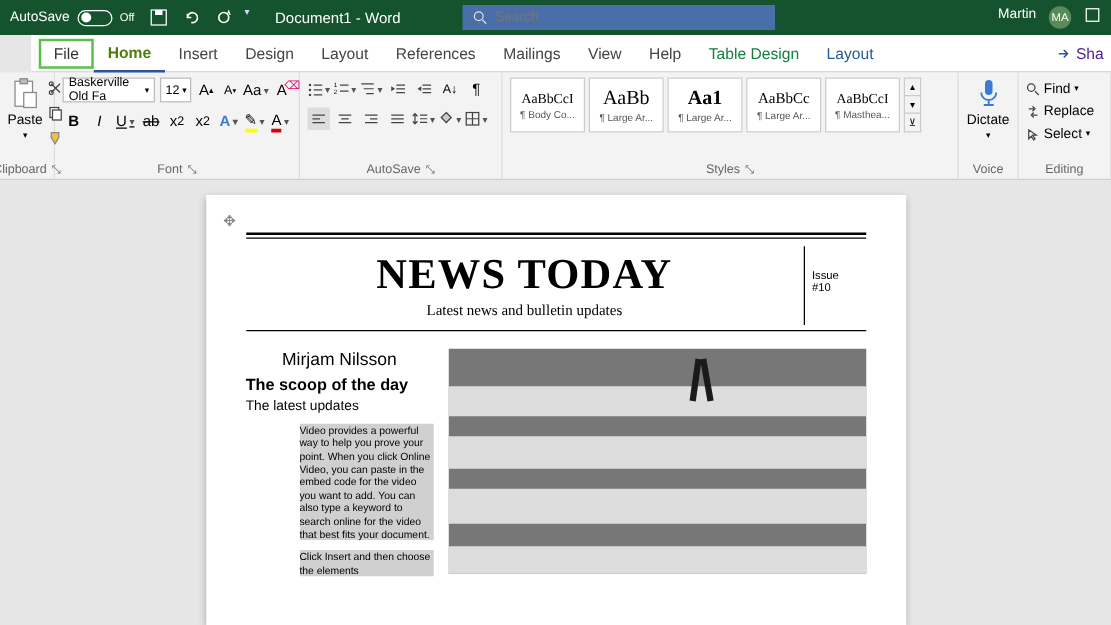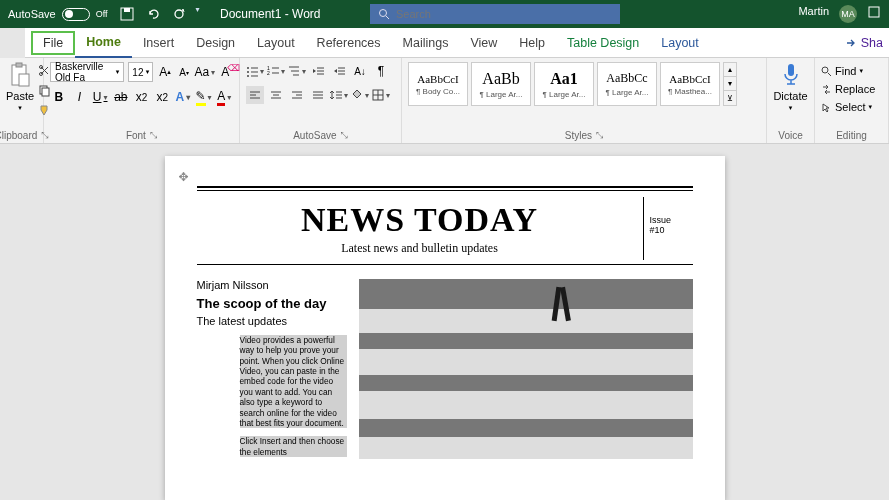--- a/index.html
+++ b/index.html
@@ -64,21 +64,21 @@
 .masthead { display: flex; align-items: stretch; margin-top: 6px; }
 .m-left { width: 58px; border-right: 1px solid #000; font-size: 9px; text-align: right; padding: 18px 6px 0 0; font-family: 'Times New Roman', serif; }
 .m-center { flex: 1; text-align: center; padding: 4px 8px; }
 .m-title { font-family: 'Times New Roman', serif; font-weight: 900; font-size: 34px; letter-spacing: 1px; }
 .m-sub { font-family: 'Times New Roman', serif; font-size: 12px; margin-top: 2px; }
 .m-right { width: 50px; border-left: 1px solid #000; font-size: 9px; padding: 18px 0 0 6px; font-family: 'Times New Roman', serif; }
 .below-mast { border-top: 1px solid #000; margin-top: 4px; }
 
 .article { display: flex; gap: 12px; margin-top: 14px; }
 .art-text { width: 150px; font-family: 'Times New Roman', serif; }
-.byline { font-size: 11px; }
+.byline { font-size: 14px; text-align: center; }
 .headline { font-weight: bold; font-size: 13px; margin-top: 5px; }
 .deck { font-size: 11px; margin-top: 4px; }
 .body-p { font-size: 8.3px; line-height: 1.25; margin-top: 8px; background: linear-gradient(#ddd,#ddd); background-size: 100% 50%; background-repeat: no-repeat; background-position: 0 100%; margin-left: 43px; }
 .body-p.sel { background: #d0d0d0; }
 .art-img { flex: 1; }
 .crosswalk { width: 100%; height: 180px; background: #777; position: relative; overflow: hidden; }
 .stripe { position: absolute; background: #ddd; transform: skewX(-35deg); }
 .person { position: absolute; width: 26px; height: 60px; top: -18px; left: 190px; }
 .leg { position:absolute; width:5px; height:34px; background:#1a1a1a; bottom:0; }
 

